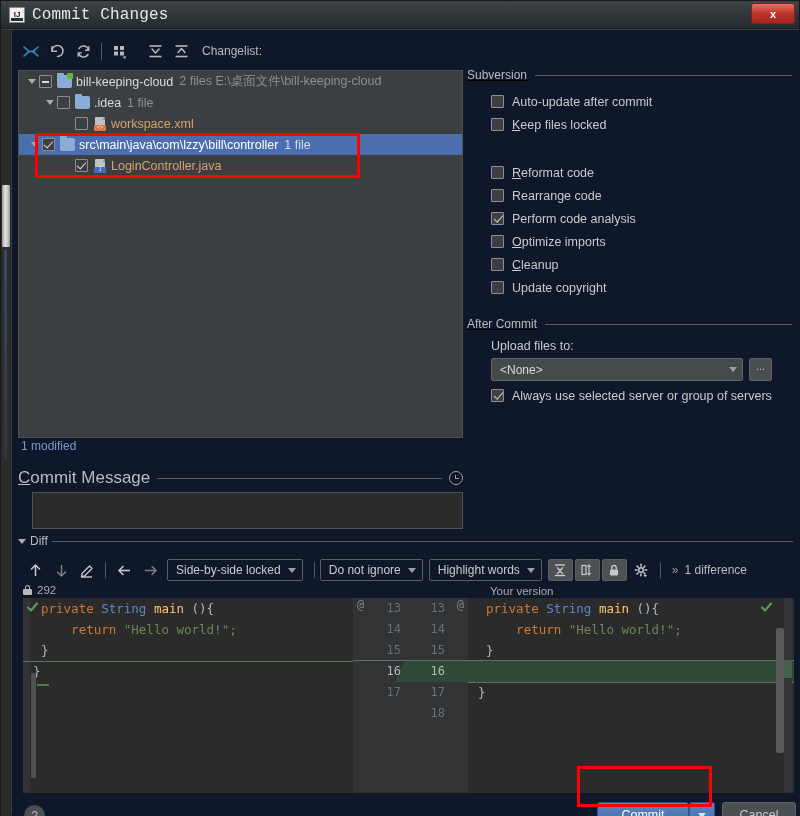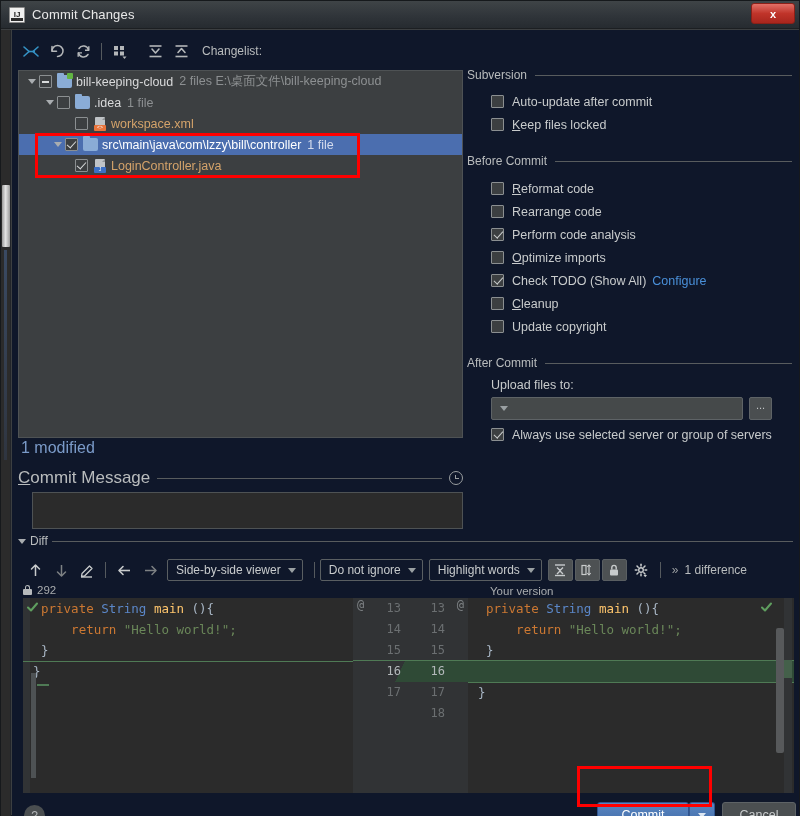--- a/index.html
+++ b/index.html
@@ -36,21 +36,21 @@
     font-size: 8px; font-weight: bold; color: #1d1d1d;
     display: flex; align-items: center; justify-content: center;
     font-family: "Liberation Sans", sans-serif;
   }
   .title-icon::before {
     content: ""; position: absolute;
     left: 1px; right: 1px; bottom: 1px; height: 3px;
     background: #2b2b2b;
   }
   .title-text {
-    font-size: 13px; color: #e8e8e8; letter-spacing: .15px;
+    font-size: 16px; color: #e8e8e8; letter-spacing: .15px; font-family: Liberation Mono, monospace;
   }
   .win-btns { position: absolute; right: 4px; top: 2px; display: flex; gap: 2px; }
   .win-btn {
     width: 44px; height: 21px;
     border: 1px solid #6d6d6d; border-radius: 3px;
     display: flex; align-items: center; justify-content: center;
     font-size: 11px; font-weight: bold; color: #fff;
     background: linear-gradient(180deg, #8c9093 0%, #6e7275 100%);
   }
   .win-btn.close {
@@ -177,21 +177,21 @@
   }
   .ic-file .badge.xml { background: #e8743b; }
   .ic-file .badge.java { background: #3b6fc4; }
   .t-name { color: #d4a36a; }
   .t-name.sel { color: #ffffff; }
   .t-meta { color: #8d9092; margin-left: 6px; }
   .tree-row.selected .t-meta { color: #d5dced; }
 
   .modified-status {
     position: absolute; left: 9px; top: 409px;
-    font-size: 16px; color: #7b9bc9;
+    font-size: 12px; color: #7b9bc9;
   }
 
   
   .cm-head {
     position: absolute; left: 6px; top: 440px;
     width: 445px; height: 16px;
     display: flex; align-items: center; gap: 7px;
   }
   .cm-head .lbl { font-size: 17px; color: #b9bcbd; white-space: nowrap; }
   .cm-head .lbl u { text-decoration: underline; }
@@ -209,21 +209,21 @@
     width: 3.5px; height: 1.3px; background: #9a9ea0;
   }
   .cm-box {
     position: absolute; left: 20px; top: 462px;
     width: 431px; height: 37px;
     background: #2b2b2b; border: 1px solid #4e5254;
   }
 
   
   .opts { position: absolute; left: 455px; top: 38px; width: 325px; }
-  .sec-head { display: flex; align-items: center; gap: 8px; margin-bottom: 2px; }
+  .sec-head { display: flex; align-items: center; gap: 8px; margin-bottom: 2px; text-decoration: underline; }
   .sec-head .lbl { font-size: 12px; color: #b9bcbd; white-space: nowrap; }
   .sec-head .rule { flex: 1; height: 1px; background: #585c5e; }
   .opt-row {
     display: flex; align-items: center; height: 23px;
     font-size: 12.5px; color: #c8cbcc; padding-left: 24px;
   }
   .ocb {
     width: 13px; height: 13px; flex: none;
     border: 1px solid #8b8f91; background: #3c3f41; border-radius: 1px;
     margin-right: 8px; position: relative;
@@ -475,21 +475,21 @@
 
       <div class="tree-row" style="padding-left:56px">
         <div class="cb"></div>
         <div class="ic-file">
           <div class="pg"></div>
             <div class="badge xml">&lt;&gt;</div>
         </div>
         <span class="t-name">workspace.xml</span>
       </div>
 
-      <div class="tree-row selected" style="padding-left:32px">
+      <div class="tree-row selected" style="padding-left:9px">
         <div class="twisty">
             <div class="tri"></div>
           </div>
         <div class="cb checked"></div>
         <div class="ic-folder"></div>
         <span class="t-name sel">src\main\java\com\lzzy\bill\controller</span>
         <span class="t-meta">1 file</span>
       </div>
 
       <div class="tree-row" style="padding-left:56px">
@@ -522,63 +522,55 @@
       <div class="opt-row">
         <div class="ocb"></div>
         <span>Auto-update after commit</span>
       </div>
       <div class="opt-row">
         <div class="ocb"></div>
         <span><u>K</u><span>eep files locked</span></span>
       </div>
 
       <div style="height:18px"></div>
-      <div class="sec-head">
-        <div class="lbl">Before Commit</div>
-        <div class="rule"></div>
-      </div>
       <div style="height:7px"></div>
       <div class="opt-row">
         <div class="ocb"></div>
         <span><u>R</u><span>eformat code</span></span>
       </div>
       <div class="opt-row">
         <div class="ocb"></div>
         <span>Rearrange code</span>
       </div>
       <div class="opt-row">
         <div class="ocb checked"></div>
         <span>Perform code analysis</span>
       </div>
       <div class="opt-row">
         <div class="ocb"></div>
         <span><u>O</u><span>ptimize imports</span></span>
       </div>
       <div class="opt-row">
-        <div class="ocb checked"></div>
-        <span>Check TODO (Show All)</span>
-        <span class="link">Configure</span>
-      </div>
-      <div class="opt-row">
         <div class="ocb"></div>
         <span><u>C</u><span>leanup</span></span>
       </div>
       <div class="opt-row">
         <div class="ocb"></div>
         <span>Update copyright</span>
       </div>
 
       <div style="height:18px"></div>
       <div class="sec-head">
         <div class="lbl">After Commit</div>
         <div class="rule"></div>
       </div>
       <div class="upload-lbl">Upload files to:</div>
       <div class="upload-row">
         <div class="upload-combo">
+          <div class="val">&lt;None&gt;</div>
           <div class="caret"></div>
         </div>
         <div class="ell-btn">...</div>
       </div>
       <div class="opt-row" style="margin-top:3px">
         <div class="ocb checked"></div>
         <span>Always use selected server or group of servers</span>
       </div>
     </div>
 
@@ -614,21 +606,21 @@
           <path d="M7 3.5 L3 7.5 L7 11.5" stroke="#c8cbcc" stroke-width="1.6" fill="none" stroke-linecap="round" stroke-linejoin="round"></path>
         </svg>
       </div>
       <div class="dtb-ic">
         <svg width="17" height="15" viewBox="0 0 17 15">
           <line x1="3" y1="7.5" x2="14" y2="7.5" stroke="#7e8284" stroke-width="1.5"></line>
           <path d="M10 3.5 L14 7.5 L10 11.5" stroke="#7e8284" stroke-width="1.5" fill="none" stroke-linecap="round" stroke-linejoin="round"></path>
         </svg>
       </div>
       <div class="dcombo" style="margin-left:4px">
-        <div class="val">Side-by-side viewer</div>
+        <div class="val">Side-by-side locked</div>
         <div class="caret"></div>
       </div>
       <div class="dtb-sep"></div>
       <div class="dcombo">
         <div class="val">Do not ignore</div>
         <div class="caret"></div>
       </div>
       <div class="dcombo">
         <div class="val">Highlight words</div>
         <div class="caret"></div>

